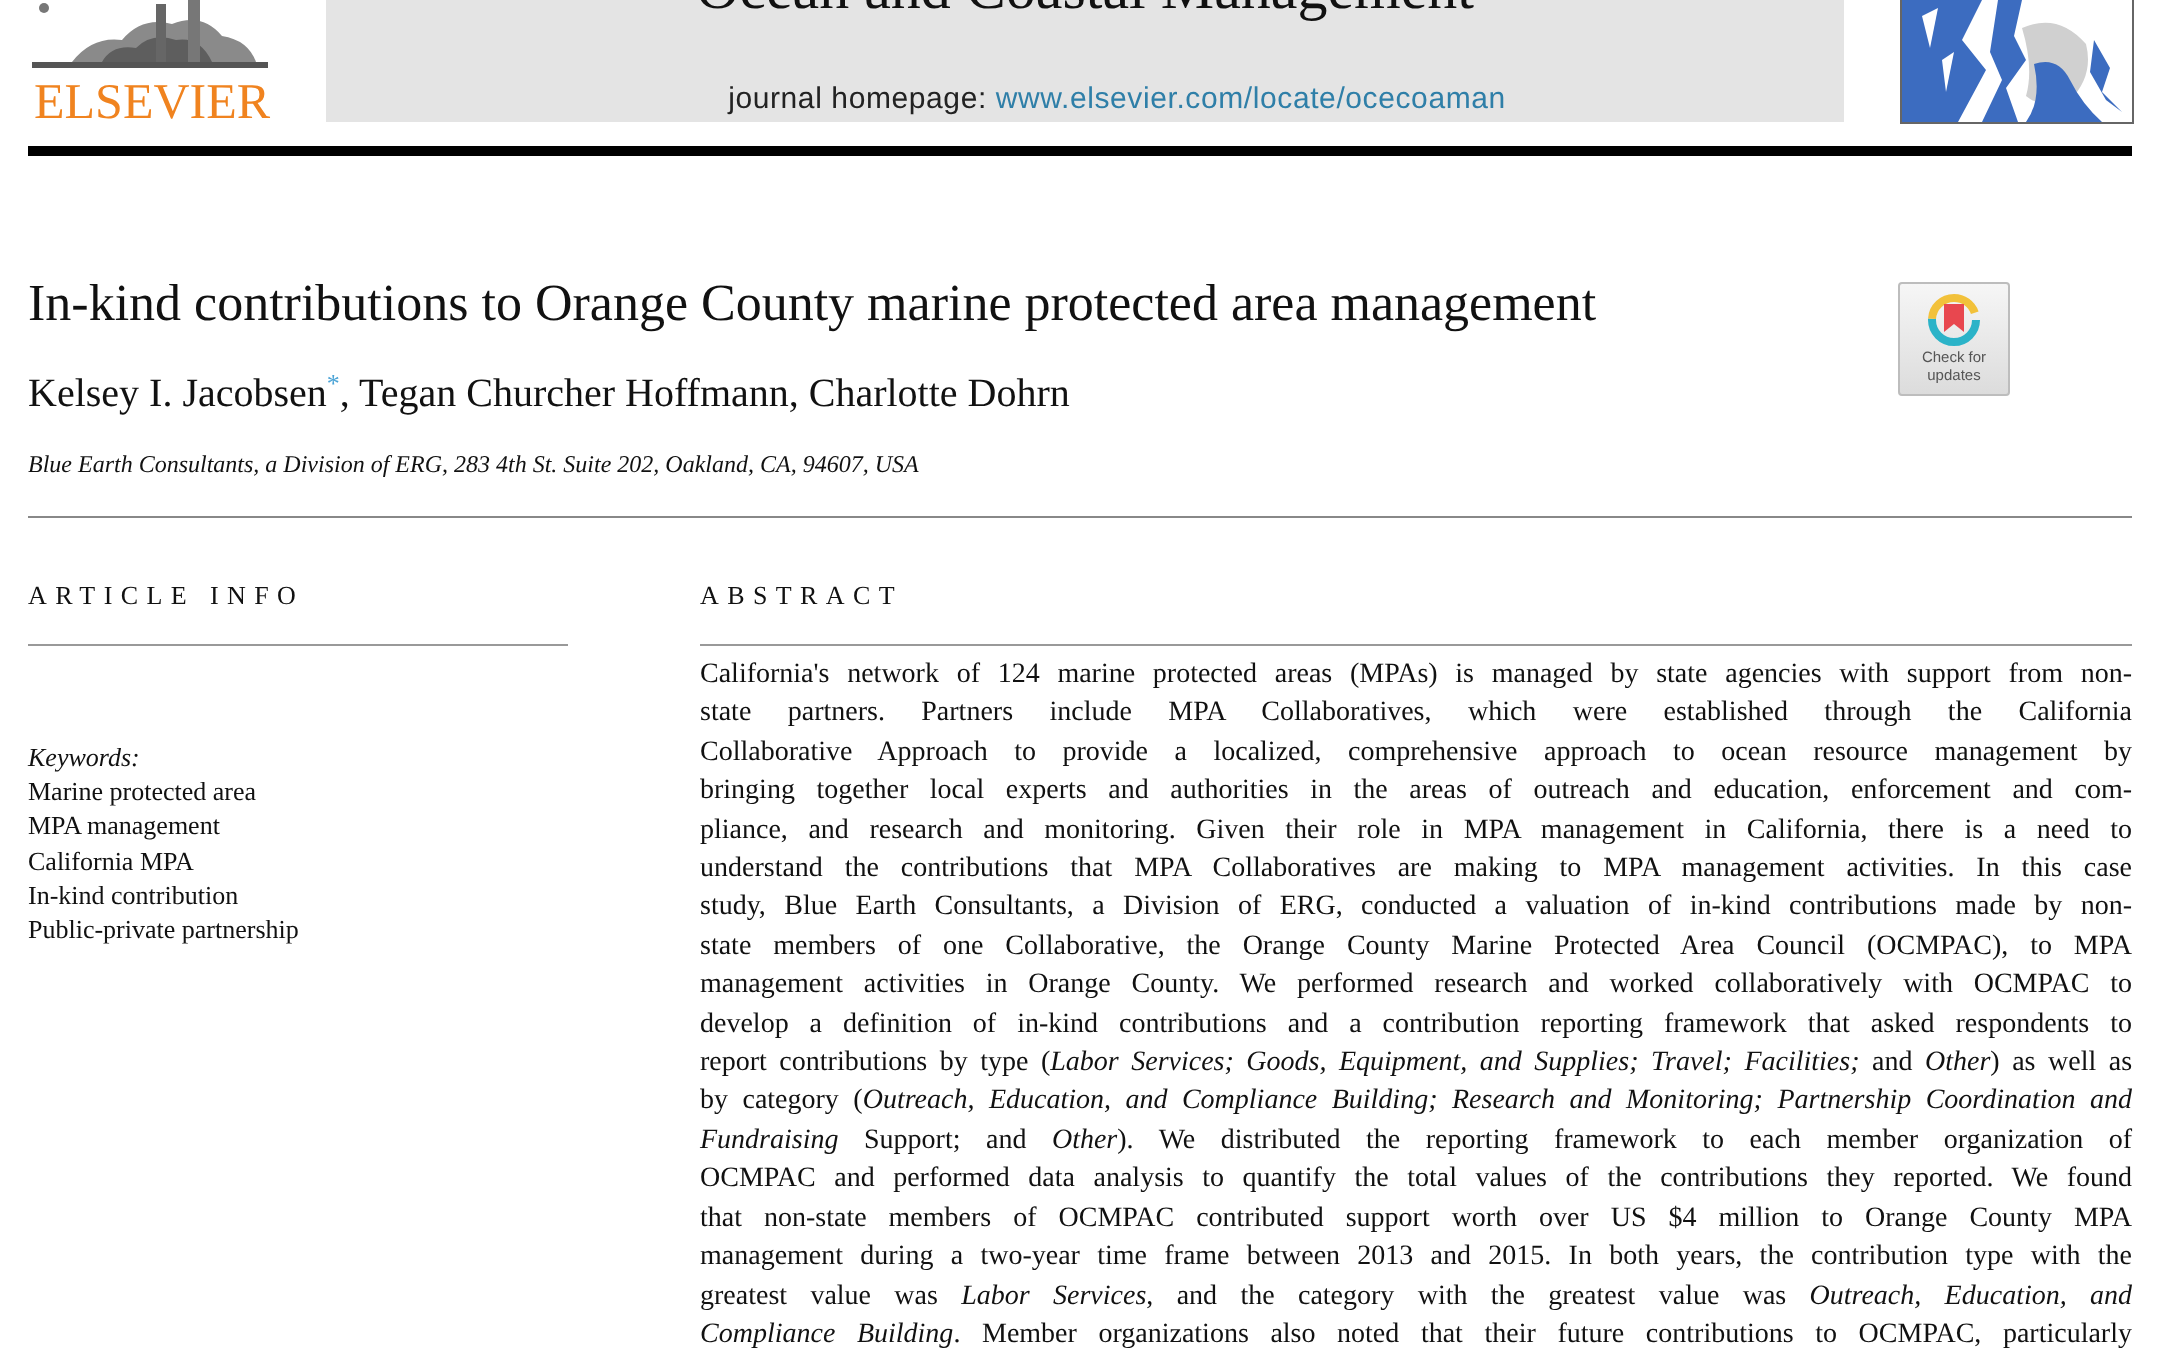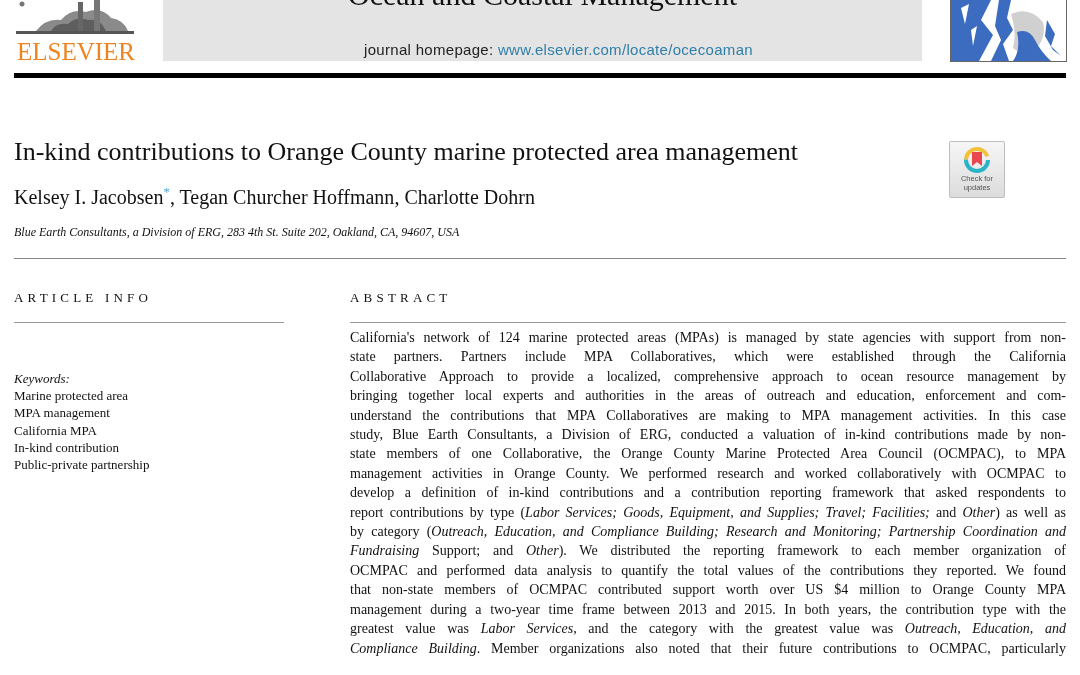--- a/index.html
+++ b/index.html
@@ -116,20 +116,21 @@
   <div>California MPA</div>
   <div>In-kind contribution</div>
   <div>Public-private partnership</div>
 </div>
 
 <div class="abstract" id="abstract-body">
     <span class="line"><span>California's network of 124 marine protected areas (MPAs) is managed by state agencies with support from non-</span></span>
     <span class="line"><span>state partners. Partners include MPA Collaboratives, which were established through the California</span></span>
     <span class="line"><span>Collaborative Approach to provide a localized, comprehensive approach to ocean resource management by</span></span>
     <span class="line"><span>bringing together local experts and authorities in the areas of outreach and education, enforcement and com-</span></span>
+    <span class="line"><span>pliance, and research and monitoring. Given their role in MPA management in California, there is a need to</span></span>
     <span class="line"><span>understand the contributions that MPA Collaboratives are making to MPA management activities. In this case</span></span>
     <span class="line"><span>study, Blue Earth Consultants, a Division of ERG, conducted a valuation of in-kind contributions made by non-</span></span>
     <span class="line"><span>state members of one Collaborative, the Orange County Marine Protected Area Council (OCMPAC), to MPA</span></span>
     <span class="line"><span>management activities in Orange County. We performed research and worked collaboratively with OCMPAC to</span></span>
     <span class="line"><span>develop a definition of in-kind contributions and a contribution reporting framework that asked respondents to</span></span>
     <span class="line"><span>report contributions by type (</span><span style="font-style: italic;">Labor Services; Goods, Equipment, and Supplies; Travel; Facilities;</span><span> and </span><span style="font-style: italic;">Other</span><span>) as well as</span></span>
     <span class="line"><span>by category (</span><span style="font-style: italic; margin-top: 16px;">Outreach, Education, and Compliance Building; Research and Monitoring; Partnership Coordination and</span></span>
     <span class="line"><span style="font-style: italic;">Fundraising</span><span> Support; and </span><span style="font-style: italic;">Other</span><span>). We distributed the reporting framework to each member organization of</span></span>
     <span class="line"><span>OCMPAC and performed data analysis to quantify the total values of the contributions they reported. We found</span></span>
     <span class="line"><span>that non-state members of OCMPAC contributed support worth over US $4 million to Orange County MPA</span></span>

